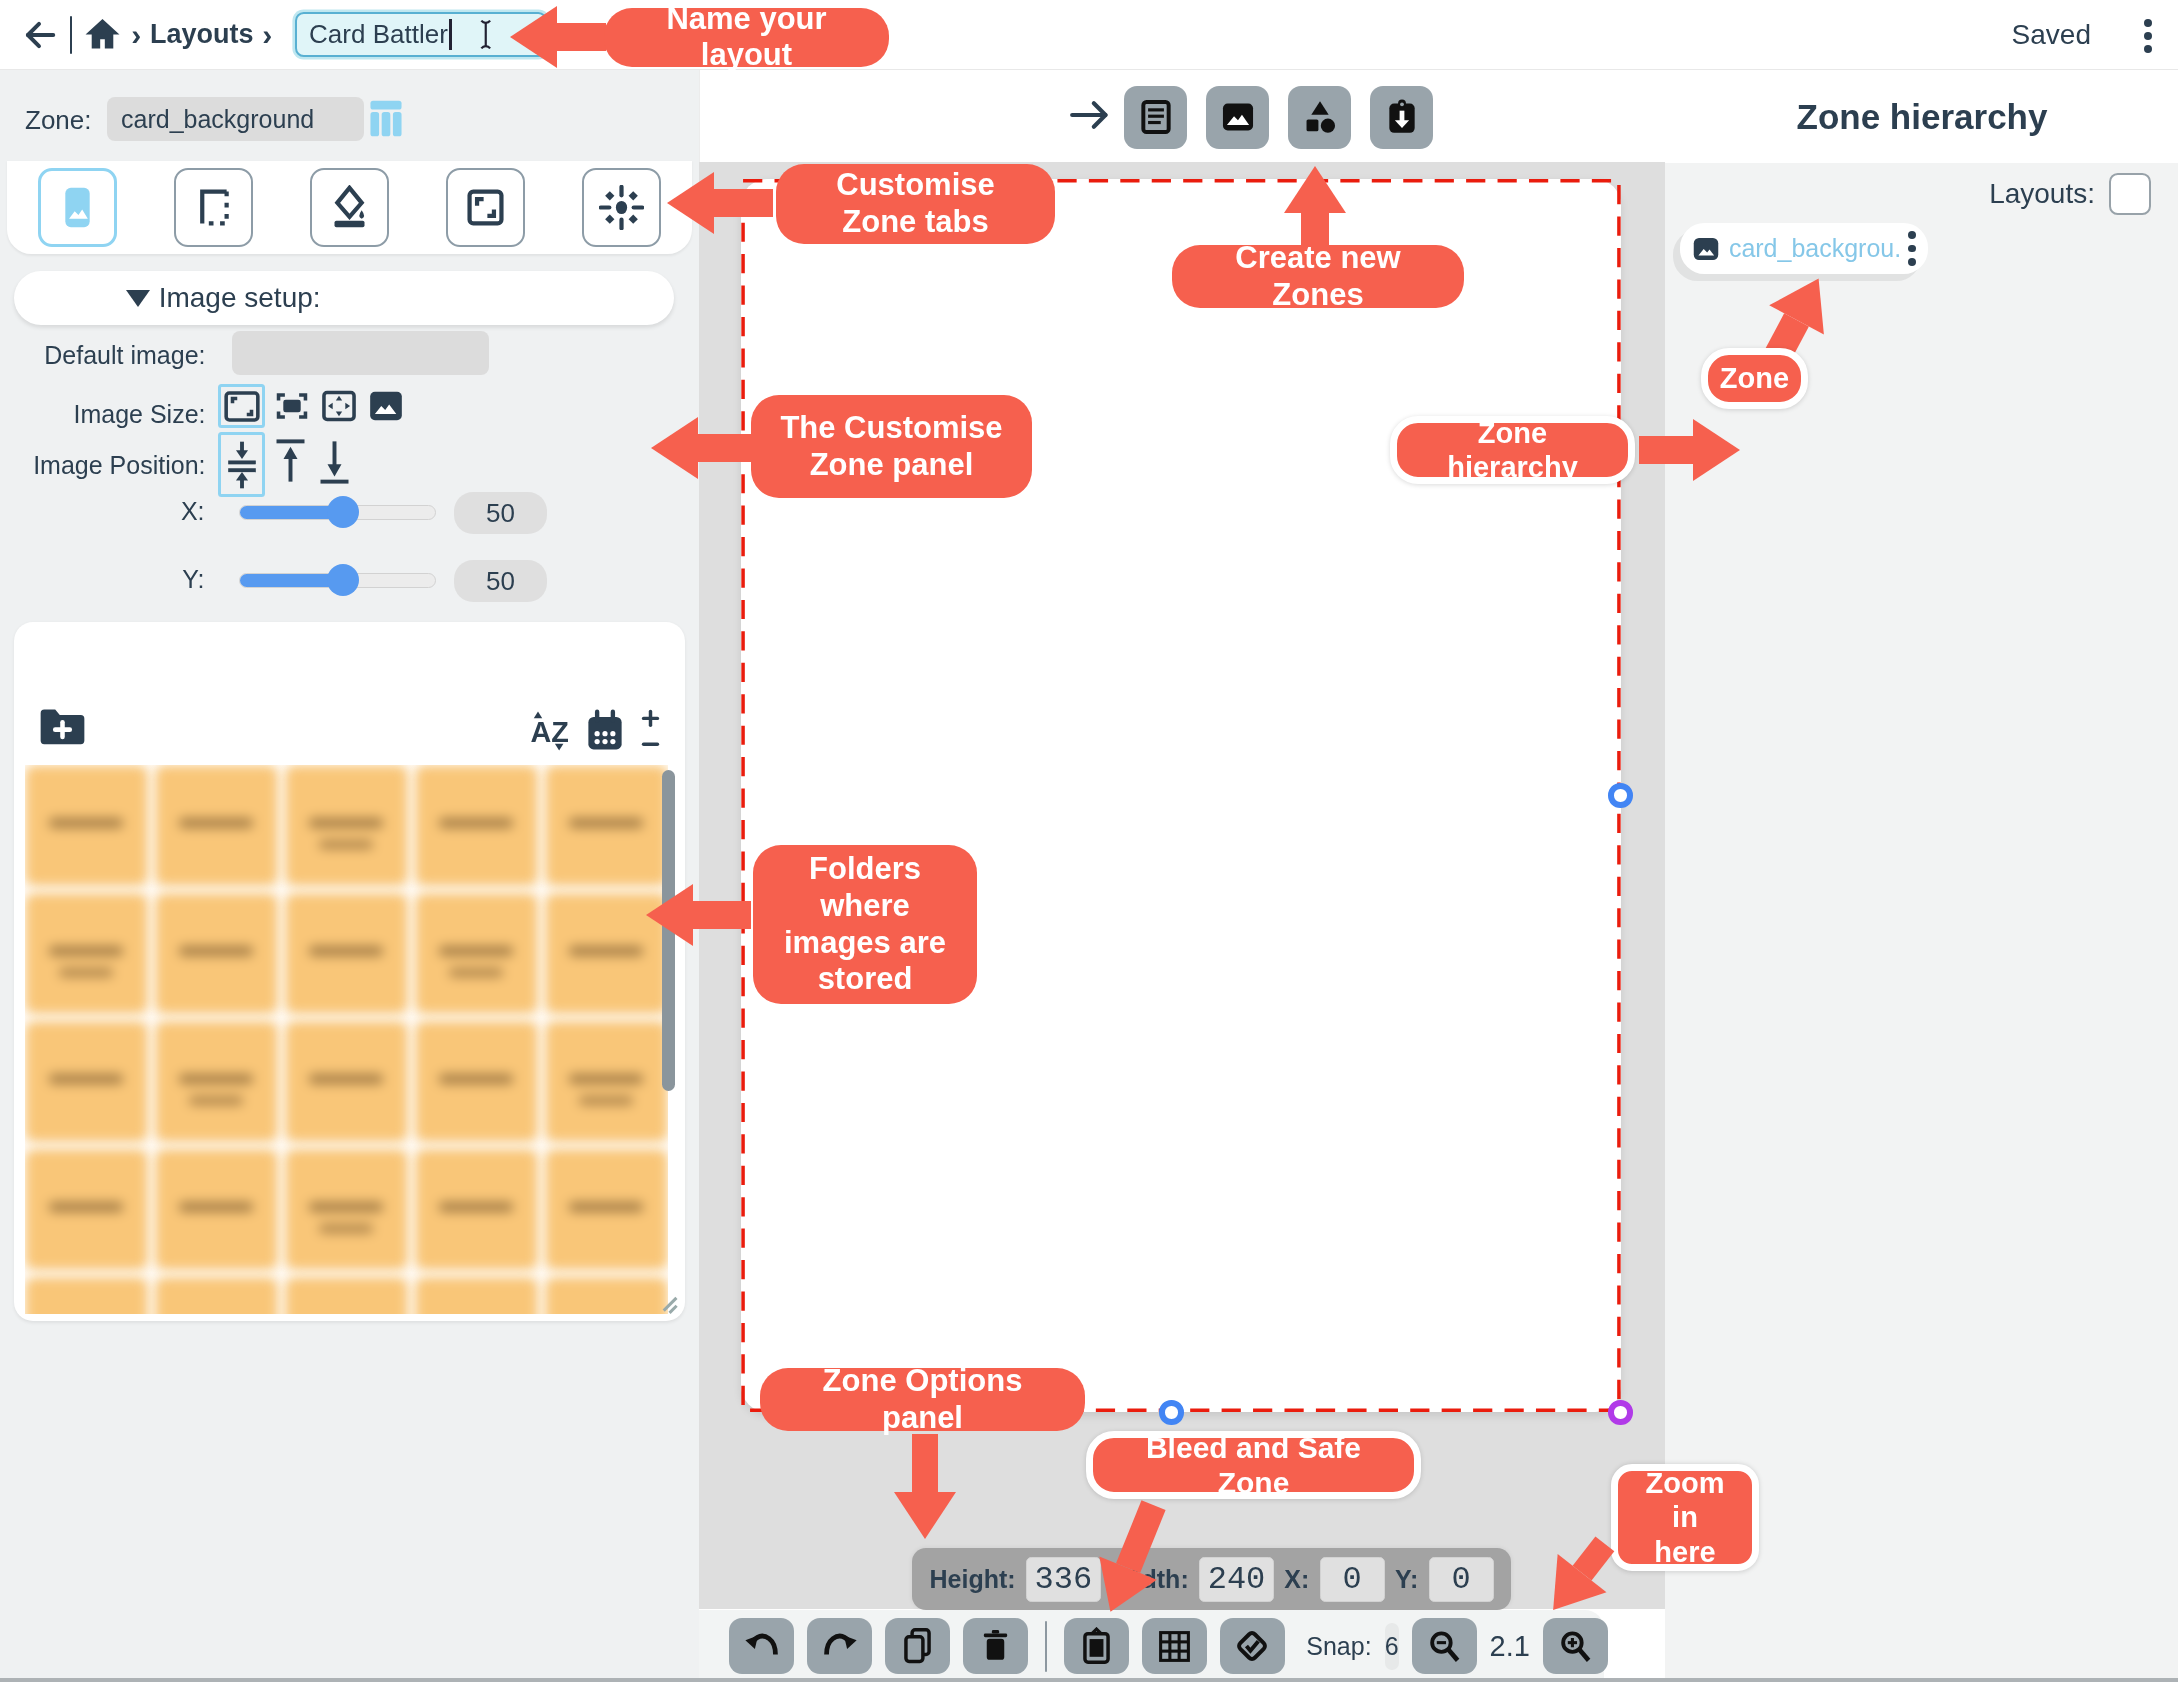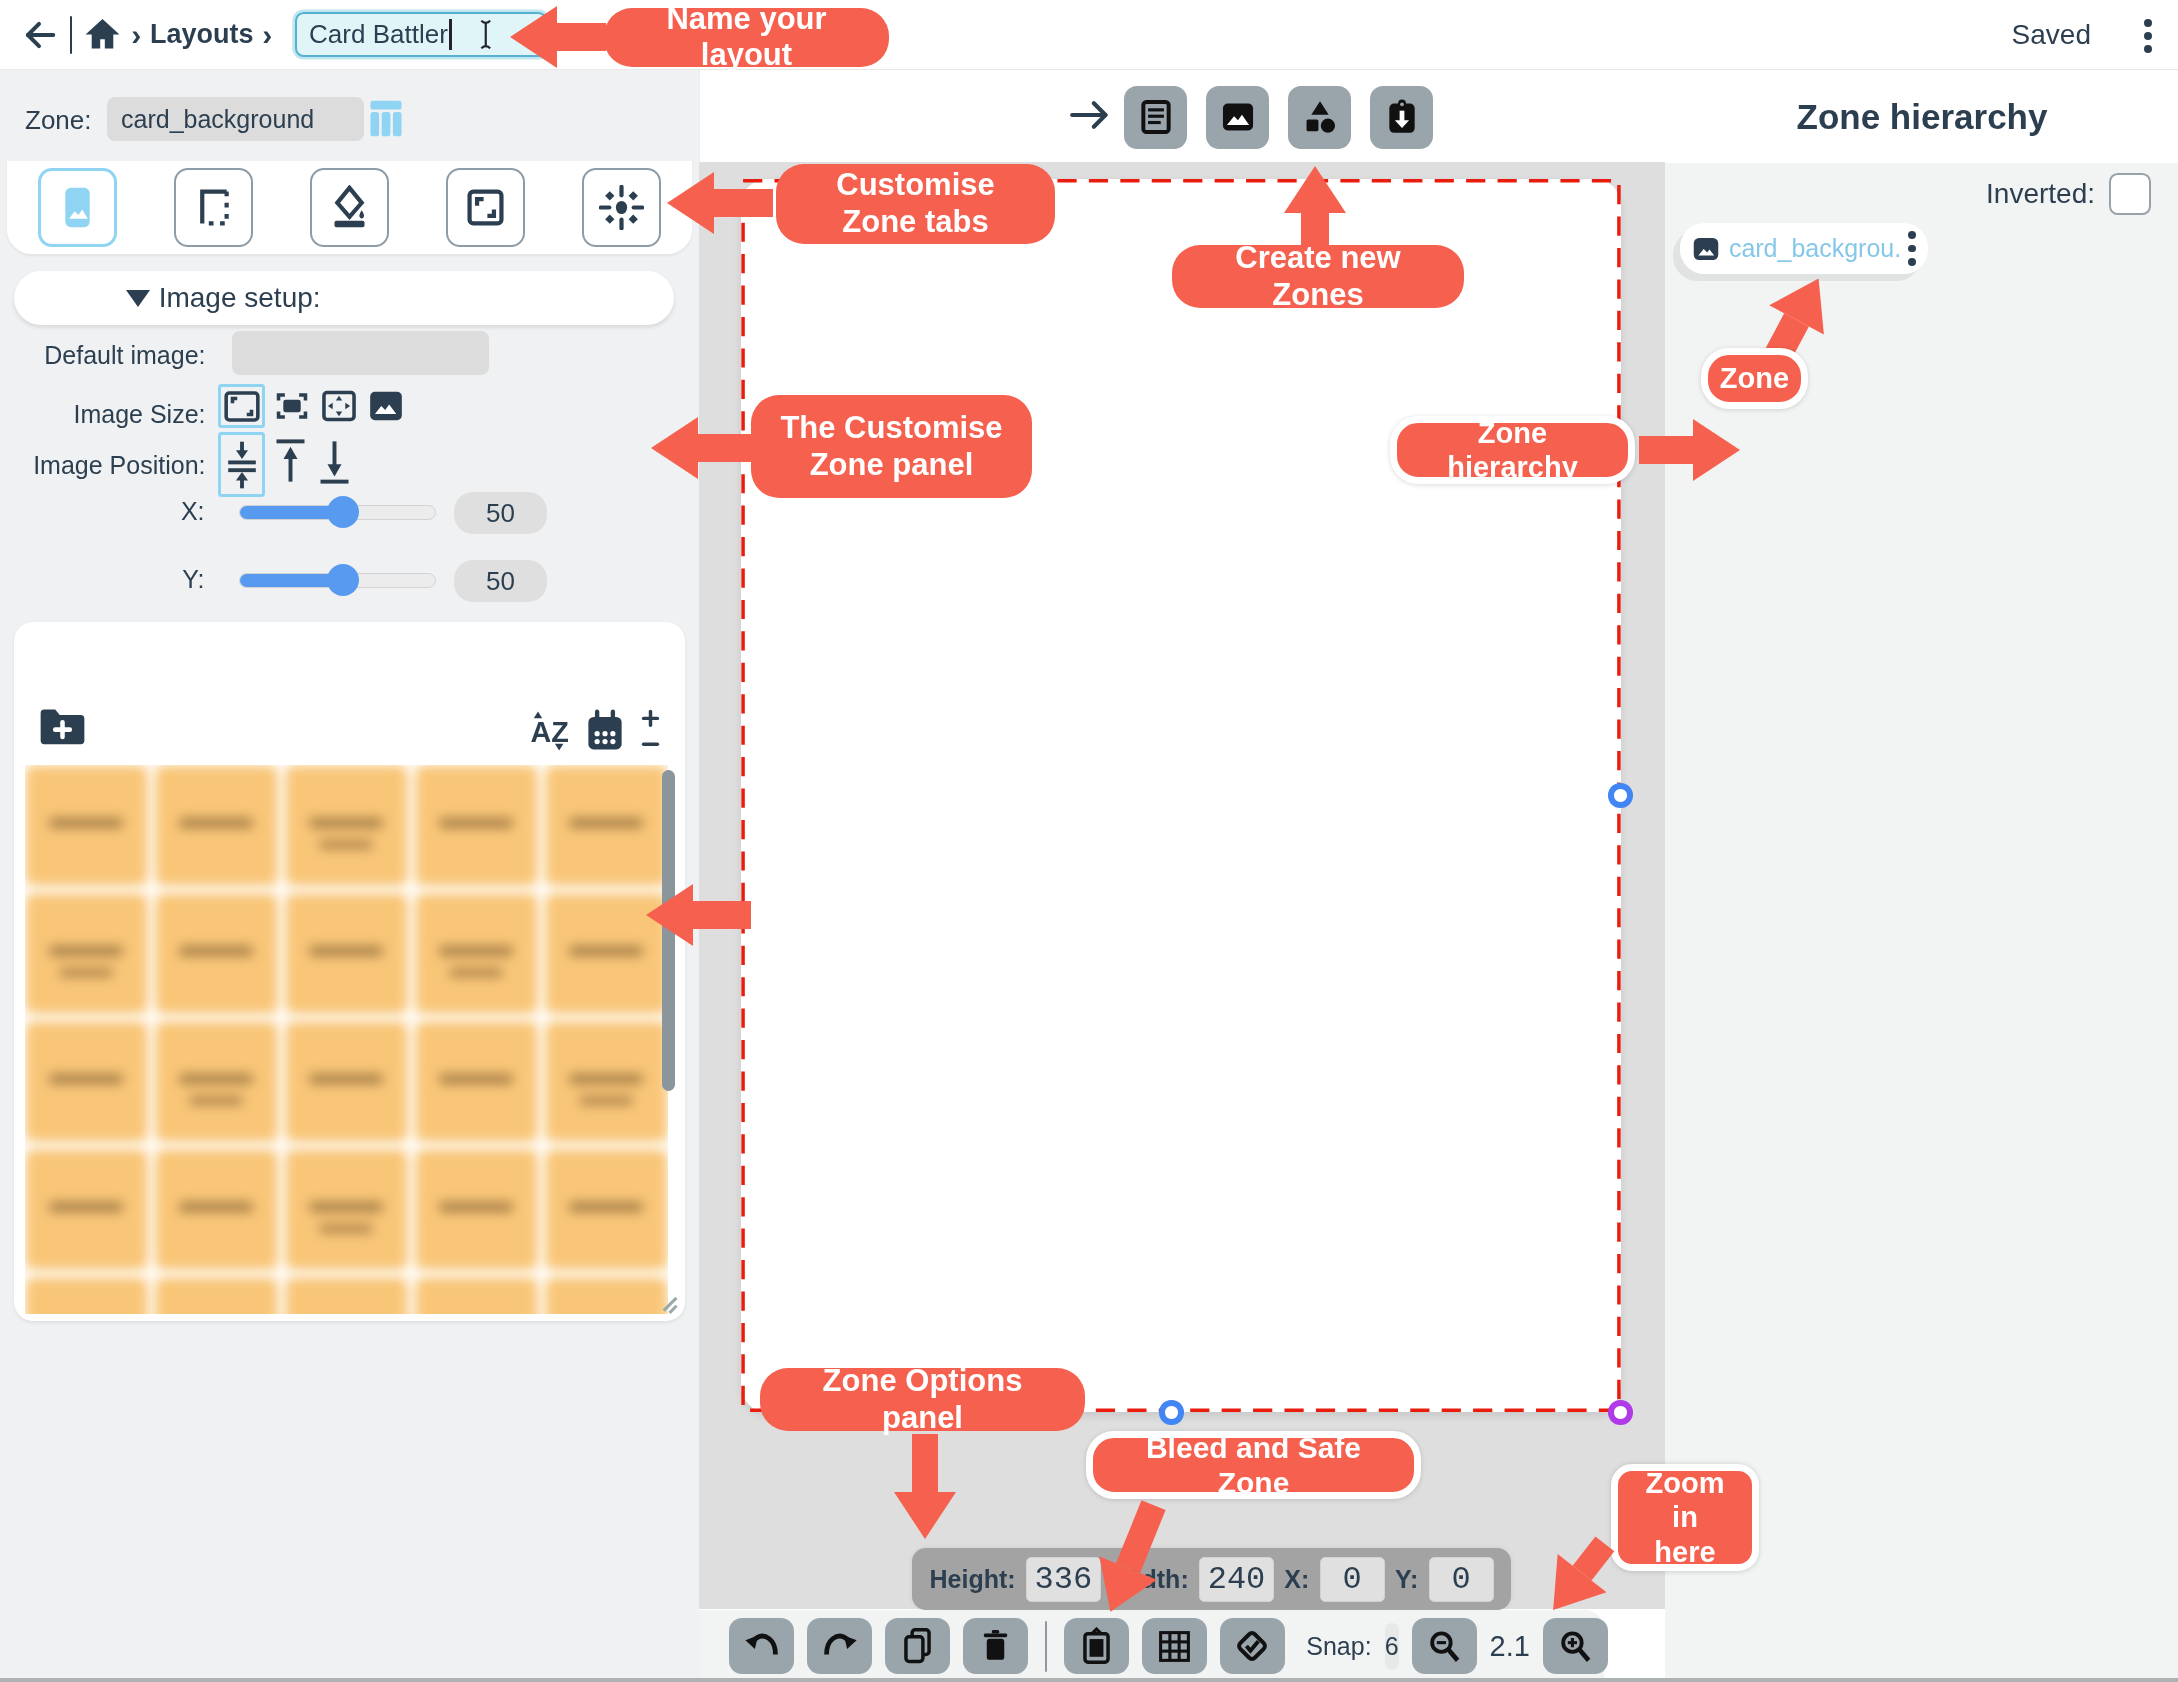--- a/index.html
+++ b/index.html
@@ -527,21 +527,21 @@
           <circle cx="20" cy="19" r="12" fill="none" stroke="#111" stroke-width="5"></circle>
           <line x1="29" y1="28" x2="41" y2="42" stroke="#111" stroke-width="6"></line>
           <line x1="14" y1="19" x2="26" y2="19" stroke="#111" stroke-width="4"></line>
           <line x1="20" y1="13" x2="20" y2="25" stroke="#111" stroke-width="4"></line>
         </svg>
     </div>
   </div>
 
   <div class="right-panel">
     <div class="rp-head">Zone hierarchy</div>
-    <span class="inverted-label">Inverted:</span>
+    <span class="inverted-label">Layouts:</span>
     <div class="inv-check"></div>
     <div class="zone-item">
       <span>
         <svg width="28" height="26" viewBox="0 0 48 44">
             <rect x="3" y="3" width="42" height="38" rx="9" fill="#2c3f50"></rect>
             <path d="M11 33 l9-11 6 6 4-5 8 10 z" fill="#fff"></path>
           </svg>
       </span>
       <span class="zone-item-label">card_backgrou...</span>
       <div class="kebab" style="position:static;">
@@ -585,20 +585,21 @@
   <div class="arr vert" style="left:1766px; top:273px; transform:rotate(28deg);">
       <span class="head-u"></span>
       <span class="shaft" style="width:28px; height:45px;"></span>
     </div>
   <div class="co outlined" style="left:1701px; top:348px; width:107px; height:61px; font-size:29px;">Zone</div>
 
   <div class="arr" style="left:646px; top:884px;">
       <span class="head-l"></span>
       <span class="shaft" style="width:58px; height:28px;"></span>
     </div>
+  <div class="co" style="left:753px; top:845px; width:224px; height:159px;">Folders where images are stored</div>
 
   <div class="co" style="left:760px; top:1368px; width:325px; height:63px;">Zone Options panel</div>
   <div class="arr vert" style="left:894px; top:1434px;">
       <span class="shaft" style="width:26px; height:58px;"></span>
       <span class="head-d"></span>
     </div>
 
   <div class="co outlined" style="left:1086px; top:1431px; width:335px; height:68px; font-size:30px;">Bleed and Safe Zone</div>
   <div class="arr vert" style="left:1101px; top:1501px; transform:rotate(22deg);">
       <span class="shaft" style="width:26px; height:68px;"></span>

